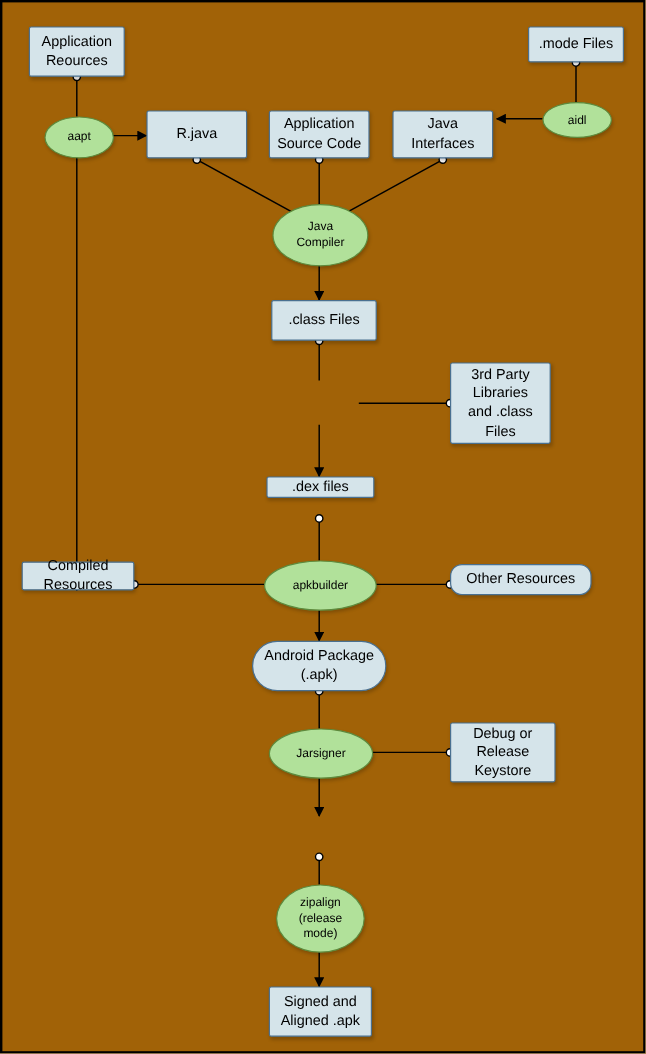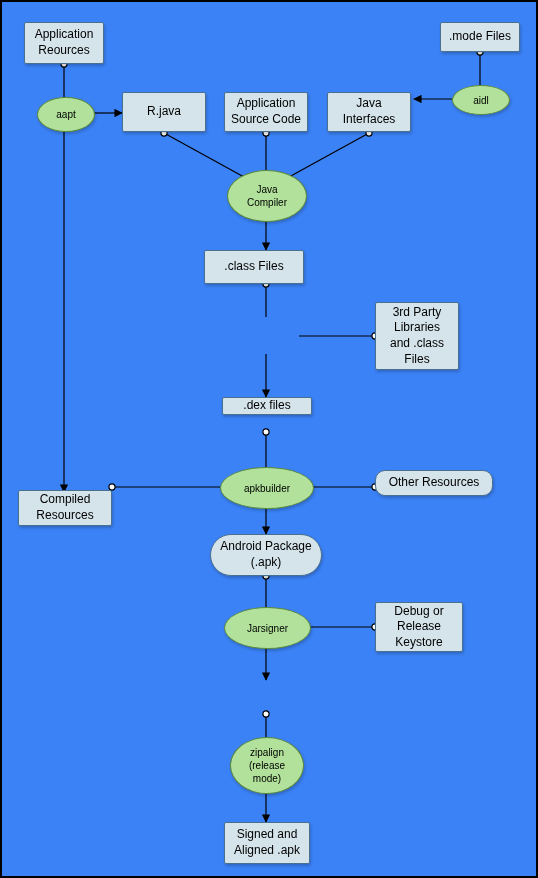--- a/index.html
+++ b/index.html
@@ -7,21 +7,21 @@
     padding: 0;
     font-family: Arial, sans-serif;
     background: white;
   }
   .canvas {
     position: relative;
     width: 538px;
     height: 878px;
     border: 2px solid #000;
     box-sizing: border-box;
-    background: #3b82f6;
+    background: #a16207;
   }
   .box {
     position: absolute;
     background: #d5e4ea;
     border: 1px solid #4a7090;
     border-radius: 2px;
     display: flex;
     align-items: center;
     justify-content: center;
     text-align: center;
@@ -115,27 +115,27 @@
 
 <div class="ellipse" style="left:35px; top:95px; width:56px; height:33px;">aapt</div>
 <div class="ellipse" style="left:450px; top:83px; width:56px; height:28px;">aidl</div>
 
 <div class="box" style="left:120px; top:90px; width:84px; height:40px;">R.java</div>
 <div class="box" style="left:222px; top:90px; width:84px; height:40px;">Application<br>Source Code</div>
 <div class="box" style="left:325px; top:90px; width:84px; height:40px;">Java<br>Interfaces</div>
 
 <div class="ellipse" style="left:225px; top:168px; width:78px; height:50px;">Java<br>Compiler</div>
 
-<div class="box" style="left:202px; top:248px; width:100px; height:34px;">.class Files</div>
+<div class="box" style="left:224px; top:248px; width:88px; height:34px;">.class Files</div>
 
 <div class="box" style="left:373px; top:300px; width:84px; height:68px;">3rd Party<br>Libraries<br>and .class<br>Files</div>
 
 <div class="box" style="left:220px; top:395px; width:90px; height:18px;">.dex files</div>
 
-<div class="box" style="left:16px; top:466px; width:94px; height:36px;margin-top:22px;">Compiled<br>Resources</div>
+<div class="box" style="left:16px; top:466px; width:94px; height:24px;">Compiled<br>Resources</div>
 <div class="ellipse" style="left:218px; top:465px; width:92px; height:40px;">apkbuilder</div>
 <div class="box" style="left:373px; top:468px; width:118px; height:26px;border-radius:10px;">Other Resources</div>
 
 <div class="box" style="left:208px; top:532px; width:112px; height:42px;border-radius:21px;">Android Package<br>(.apk)</div>
 
 <div class="ellipse" style="left:222px; top:605px; width:85px; height:40px;">Jarsigner</div>
 <div class="box" style="left:373px; top:600px; width:88px; height:50px;">Debug or<br>Release<br>Keystore</div>
 
 
 <div class="ellipse" style="left:228px; top:735px; width:72px; height:55px;">zipalign<br>(release<br>mode)</div>

